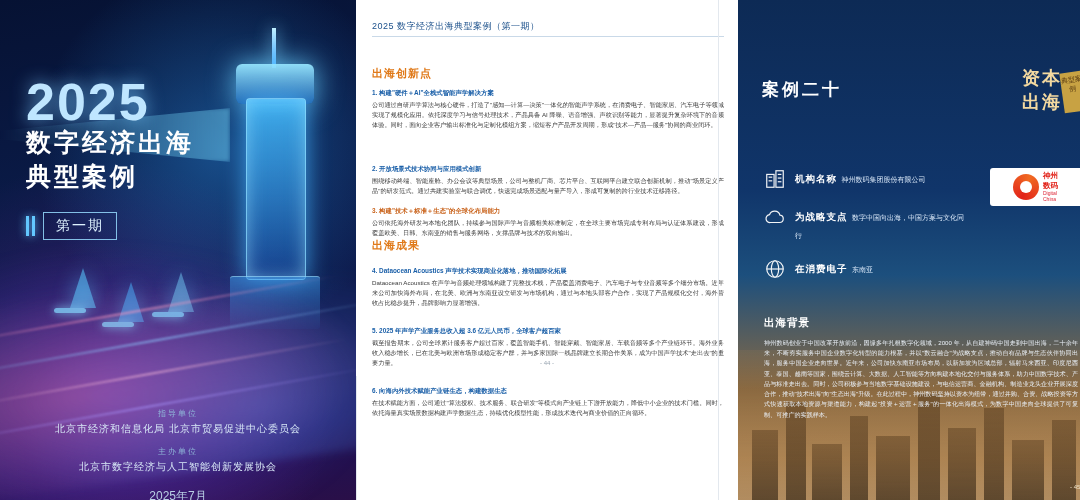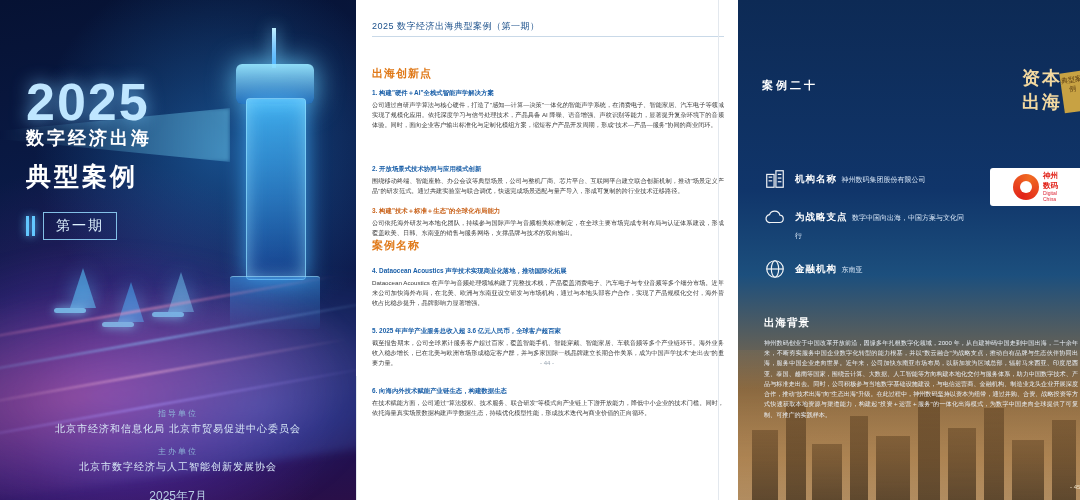--- a/index.html
+++ b/index.html
@@ -47,21 +47,21 @@
     background:linear-gradient(90deg,rgba(120,220,255,0),rgba(120,220,255,.45));
     clip-path:polygon(0 42%,100% 0,100% 100%,0 58%);filter:blur(2px);}
   .boat{position:absolute;width:0;height:0;}
   .boat .sail{position:absolute;width:0;height:0;border-left:13px solid transparent;border-right:13px solid transparent;
     border-bottom:40px solid rgba(90,200,255,.55);filter:drop-shadow(0 0 10px rgba(90,200,255,.9));}
   .boat .hull{position:absolute;top:40px;left:-16px;width:32px;height:5px;border-radius:3px;background:rgba(120,215,255,.8);
     box-shadow:0 0 10px rgba(120,215,255,.9);}
 
   .cv-year{position:absolute;left:26px;top:72px;font-size:52px;font-weight:bold;letter-spacing:2px;
     color:#bfe6ff;text-shadow:0 0 18px rgba(120,200,255,.85);}
-  .cv-t1{position:absolute;left:26px;top:126px;font-size:18px;font-weight:bold;letter-spacing:3px;color:#ffffff;text-align:center;}
+  .cv-t1{position:absolute;left:26px;top:126px;font-size:25px;font-weight:bold;letter-spacing:3px;color:#ffffff;text-align:center;}
   .cv-t2{position:absolute;left:26px;top:160px;font-size:25px;font-weight:bold;letter-spacing:3px;color:#ffffff;}
   .cv-badge{position:absolute;left:26px;top:212px;display:flex;align-items:center;gap:8px;}
   .cv-badge .bars{display:flex;gap:3px;}
   .cv-badge .bars i{display:block;width:3px;height:20px;background:#63c8ff;box-shadow:0 0 8px #63c8ff;}
   .cv-badge .box{border:1px solid rgba(150,220,255,.85);padding:4px 12px;font-size:14px;letter-spacing:2px;color:#dff3ff;}
 
   .cv-foot{position:absolute;left:0;top:408px;width:356px;text-align:center;color:#cfe3f5;}
   .cv-foot .lbl{font-size:8px;letter-spacing:2px;color:#8fb6d8;margin-bottom:3px;}
   .cv-foot .org{font-size:10px;letter-spacing:1px;color:#d8e8f7;margin-bottom:10px;}
   .cv-foot .date{font-size:12px;color:#b9cfe4;margin-top:14px;}
@@ -79,21 +79,21 @@
   .mid .pgnum{position:absolute;left:0;right:0;bottom:10px;text-align:center;font-size:6px;color:#9aa6b2;}
 
   
   .right{position:relative;width:362px;height:500px;flex:0 0 362px;
     background:linear-gradient(180deg,#0d2a55 0%,#10356a 38%,#1c4f7d 55%,#8a6a42 78%,#caa06a 92%,#e3c191 100%);
     overflow:hidden;color:#fff;}
   .right .skyline{position:absolute;left:0;bottom:0;width:362px;height:150px;
     background:linear-gradient(0deg,rgba(120,80,40,.55),rgba(180,140,90,.15));
     opacity:.85;}
   .right .sk-b{position:absolute;bottom:0;background:linear-gradient(180deg,rgba(70,45,20,.45),rgba(40,25,10,.75));}
-  .case-no{position:absolute;left:24px;top:78px;font-size:11px;font-weight:bold;letter-spacing:3px;color:#fff;}
+  .case-no{position:absolute;left:24px;top:78px;font-size:17px;font-weight:bold;letter-spacing:3px;color:#fff;}
   .case-title{position:absolute;left:24px;top:108px;font-size:11.5px;letter-spacing:.6px;color:#eaf2ff;}
   .stamp{position:absolute;right:18px;top:66px;width:86px;height:62px;}
   .stamp .zb{position:absolute;right:20px;top:0;font-size:18px;font-weight:bold;color:#f3d9a0;letter-spacing:2px;}
   .stamp .cc{position:absolute;right:20px;top:24px;font-size:18px;font-weight:bold;color:#f3d9a0;letter-spacing:2px;}
   .stamp .seal{position:absolute;right:-2px;top:6px;width:22px;height:40px;background:#c8a243;
     transform:rotate(-8deg);color:#5a3c12;font-size:7px;line-height:1.25;text-align:center;padding-top:4px;box-sizing:border-box;}
   .logo{position:absolute;right:18px;top:168px;width:92px;height:38px;background:#fff;border-radius:3px;
     display:flex;align-items:center;gap:4px;padding:4px 23px;box-sizing:border-box;}
   .logo .mark{width:26px;height:26px;border-radius:50%;
     background:conic-gradient(from 200deg,#e2231a,#f06a22,#e2231a);position:relative;flex:0 0 26px;}
@@ -171,21 +171,21 @@
     </div>
   </div>
 
   <div class="divider" style="left:356px;"></div>
 
   <div class="mid">
     <div class="runhead">2025 数字经济出海典型案例（第一期）</div>
     <div class="runline"></div>
 
     <div class="sect s1">出海创新点</div>
-    <div class="sect s2">案例名称</div>
+    <div class="sect s2">出海成果</div>
 
     <div class="body" style="top:84px;">
       <span class="sub">1. 构建"硬件＋AI"全栈式智能声学解决方案</span>
       <span>公司通过自研声学算法与核心硬件，打造了"感知—计算—决策"一体化的智能声学系统，在消费电子、智能家居、汽车电子等领域实现了规模化应用。依托深度学习与信号处理技术，产品具备 AI 降噪、语音增强、声纹识别等能力，显著提升复杂环境下的音频体验。同时，面向企业客户输出标准化与定制化模组方案，缩短客户产品开发周期，形成"技术—产品—服务"协同的商业闭环。</span>
     </div>
     <div class="body" style="top:160px;">
       <span class="sub">2. 开放场景式技术协同与应用模式创新</span>
       <span>围绕移动终端、智能座舱、办公会议等典型场景，公司与整机厂商、芯片平台、互联网平台建立联合创新机制，推动"场景定义产品"的研发范式。通过共建实验室与联合调优，快速完成场景适配与量产导入，形成可复制的跨行业技术迁移路径。</span>
     </div>
     <div class="body" style="top:202px;">
@@ -271,21 +271,21 @@
       </div>
       <div class="row">
         <span class="ic">
           <svg viewBox="0 0 24 24" width="22" height="22" fill="none" stroke="#ffffff" stroke-width="1.3">
             <circle cx="12" cy="12" r="9"></circle>
               <ellipse cx="12" cy="12" rx="4" ry="9"></ellipse>
               <line x1="3" y1="12" x2="21" y2="12"></line>
           </svg>
         </span>
         <span>
-          <span class="k">金融机构</span>
+          <span class="k">在消费电子</span>
           <span class="v">东南亚</span>
         </span>
       </div>
     </div>
 
     <div class="bg-h">出海背景</div>
     <div class="bg-p">神州数码创业于中国改革开放前沿，因缘多年扎根数字化领域，2000 年，从自建神码中国走到中国出海，二十余年来，不断夯实服务中国企业数字化转型的能力根基，并以"数云融合"为战略支点，推动自有品牌与生态伙伴协同出海，服务中国企业走向世界。近年来，公司加快东南亚市场布局，以新加坡为区域总部，辐射马来西亚、印度尼西亚、泰国、越南等国家，围绕云计算、大数据、人工智能等方向构建本地化交付与服务体系，助力中国数字技术、产品与标准走出去。同时，公司积极参与当地数字基础设施建设，与电信运营商、金融机构、制造业龙头企业开展深度合作，推动"技术出海"向"生态出海"升级。在此过程中，神州数码坚持以资本为纽带，通过并购、合资、战略投资等方式快速获取本地资源与渠道能力，构建起"投资＋运营＋服务"的一体化出海模式，为数字中国走向全球提供了可复制、可推广的实践样本。</div>
     <div class="r-pgnum">- 45 -</div>
   </div>
 

